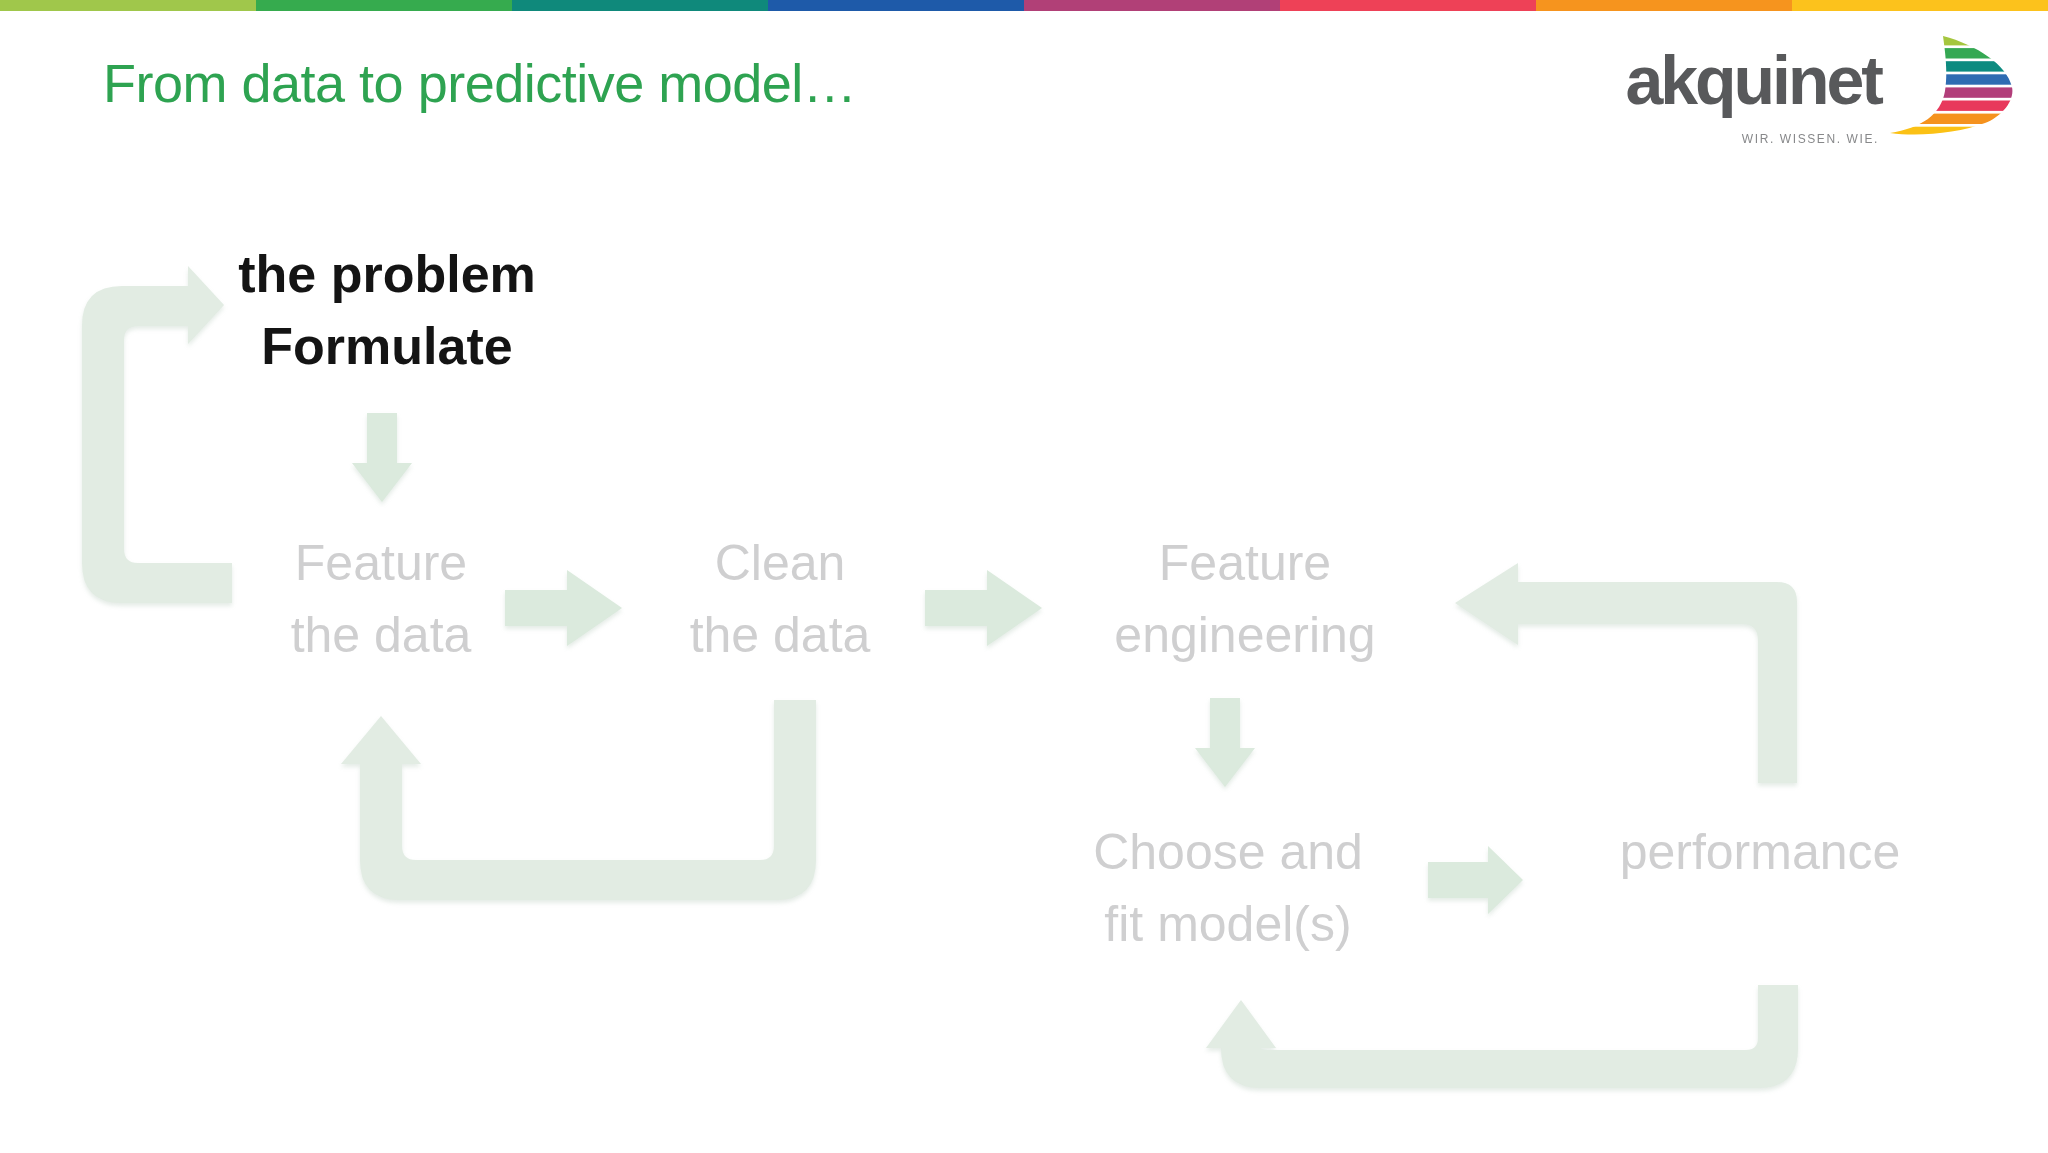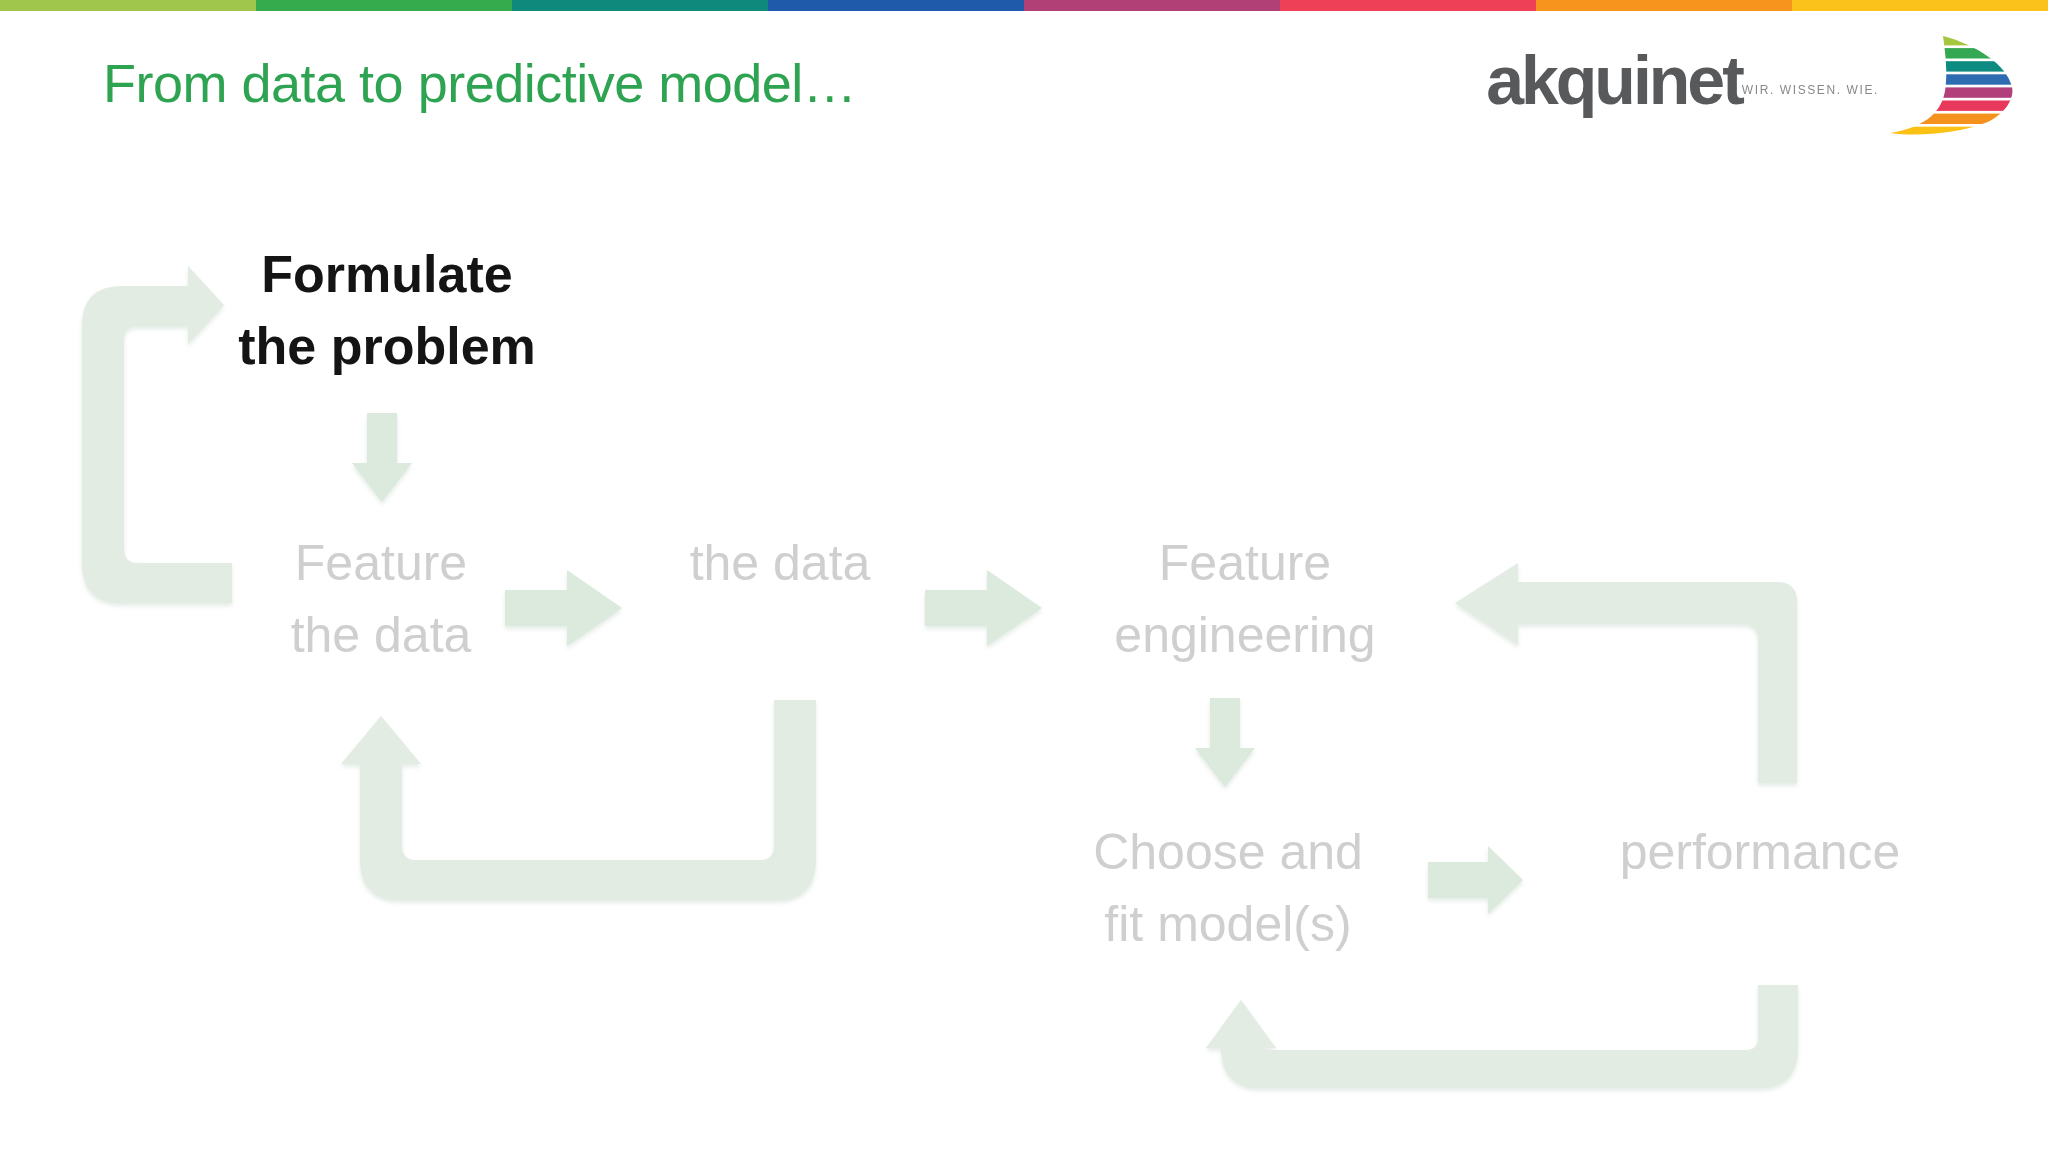--- a/index.html
+++ b/index.html
@@ -17,21 +17,21 @@
   
   .title{
     position:absolute;left:103px;top:52px;
     font-size:54px;letter-spacing:-0.5px;
     color:var(--title-color,#2ea351);
     white-space:nowrap;
   }
 
   
   .logo{position:absolute;top:34px;right:33px;display:flex;align-items:flex-start;}
-  .logo-text{display:flex;flex-direction:row;align-items:center;margin-top:14px;}
+  .logo-text{display:flex;flex-direction:column;align-items:flex-end;margin-top:14px;}
   .wordmark{
     font-size:68px;font-weight:bold;line-height:0.95;letter-spacing:-3px;
     color:var(--wordmark-color,#58595b);
   }
   .tagline{
     font-size:12px;letter-spacing:1.6px;margin-top:19px;margin-right:2px;
     color:var(--tagline-color,#87888a);white-space:nowrap;
   }
   .sail{width:126px;height:106px;margin-left:8px;}
 
@@ -107,30 +107,31 @@
     <path class="arrow-small" d="M505,590 L567,590 L567,570 L622,608 L567,646 L567,626 L505,626 Z"></path>
     <path class="arrow-loop" d="M774,700 L816,700 L816,860 Q816,900 776,900 L400,900 Q360,900 360,860 L360,764 L341,764 L381,716 L421,764 L402,764 L402,846 Q402,860 416,860 L760,860 Q774,860 774,846 Z"></path>
     <path class="arrow-small" d="M925,590 L987,590 L987,570 L1042,608 L987,646 L987,626 L925,626 Z"></path>
     <path class="arrow-small" d="M1210,698 L1240,698 L1240,748 L1255,748 L1225,787 L1195,748 L1210,748 Z"></path>
     <path class="arrow-loop" d="M1518,563 L1455,603 L1518,645 L1518,624 L1742,624 Q1758,624 1758,640 L1758,783 L1797,783 L1797,602 Q1797,582 1777,582 L1518,582 Z"></path>
     <path class="arrow-small" d="M1428,862 L1488,862 L1488,846 L1523,880 L1488,914 L1488,898 L1428,898 Z"></path>
     <path class="arrow-loop" d="M1758,985 L1798,985 L1798,1048 Q1798,1088 1758,1088 L1261,1088 Q1221,1088 1221,1048 L1206,1048 L1241,1000 L1276,1048 L1261,1048 Q1261,1050 1273,1050 L1746,1050 Q1758,1050 1758,1038 Z"></path>
   </svg>
 
   <div class="step active" id="step-formulate">
+    <div>the problem</div>
     <div>Formulate</div>
-    <div>the problem</div>
   </div>
 
   <div class="step" id="step-explore">
     <div>Feature</div>
     <div>the data</div>
   </div>
 
   <div class="step" id="step-clean">
+    <div>Clean</div>
     <div>the data</div>
   </div>
 
   <div class="step" id="step-feature">
     <div>Feature</div>
     <div>engineering</div>
   </div>
 
   <div class="step" id="step-choose">
     <div>Choose and</div>

